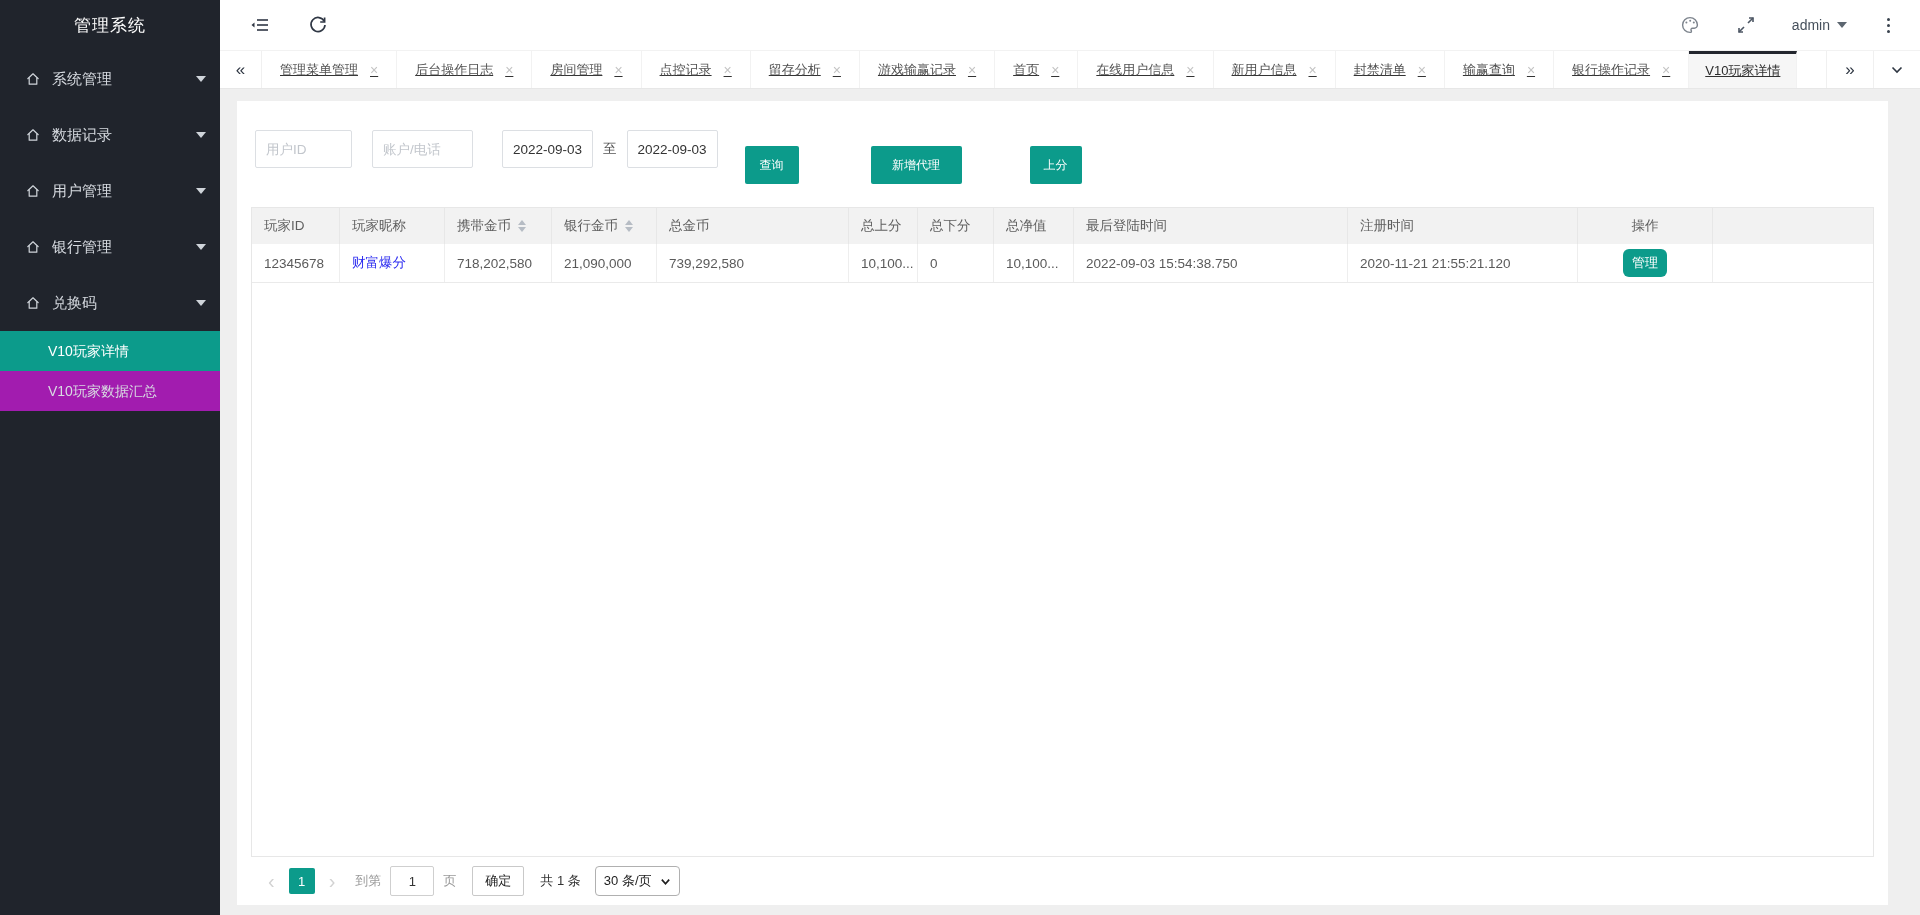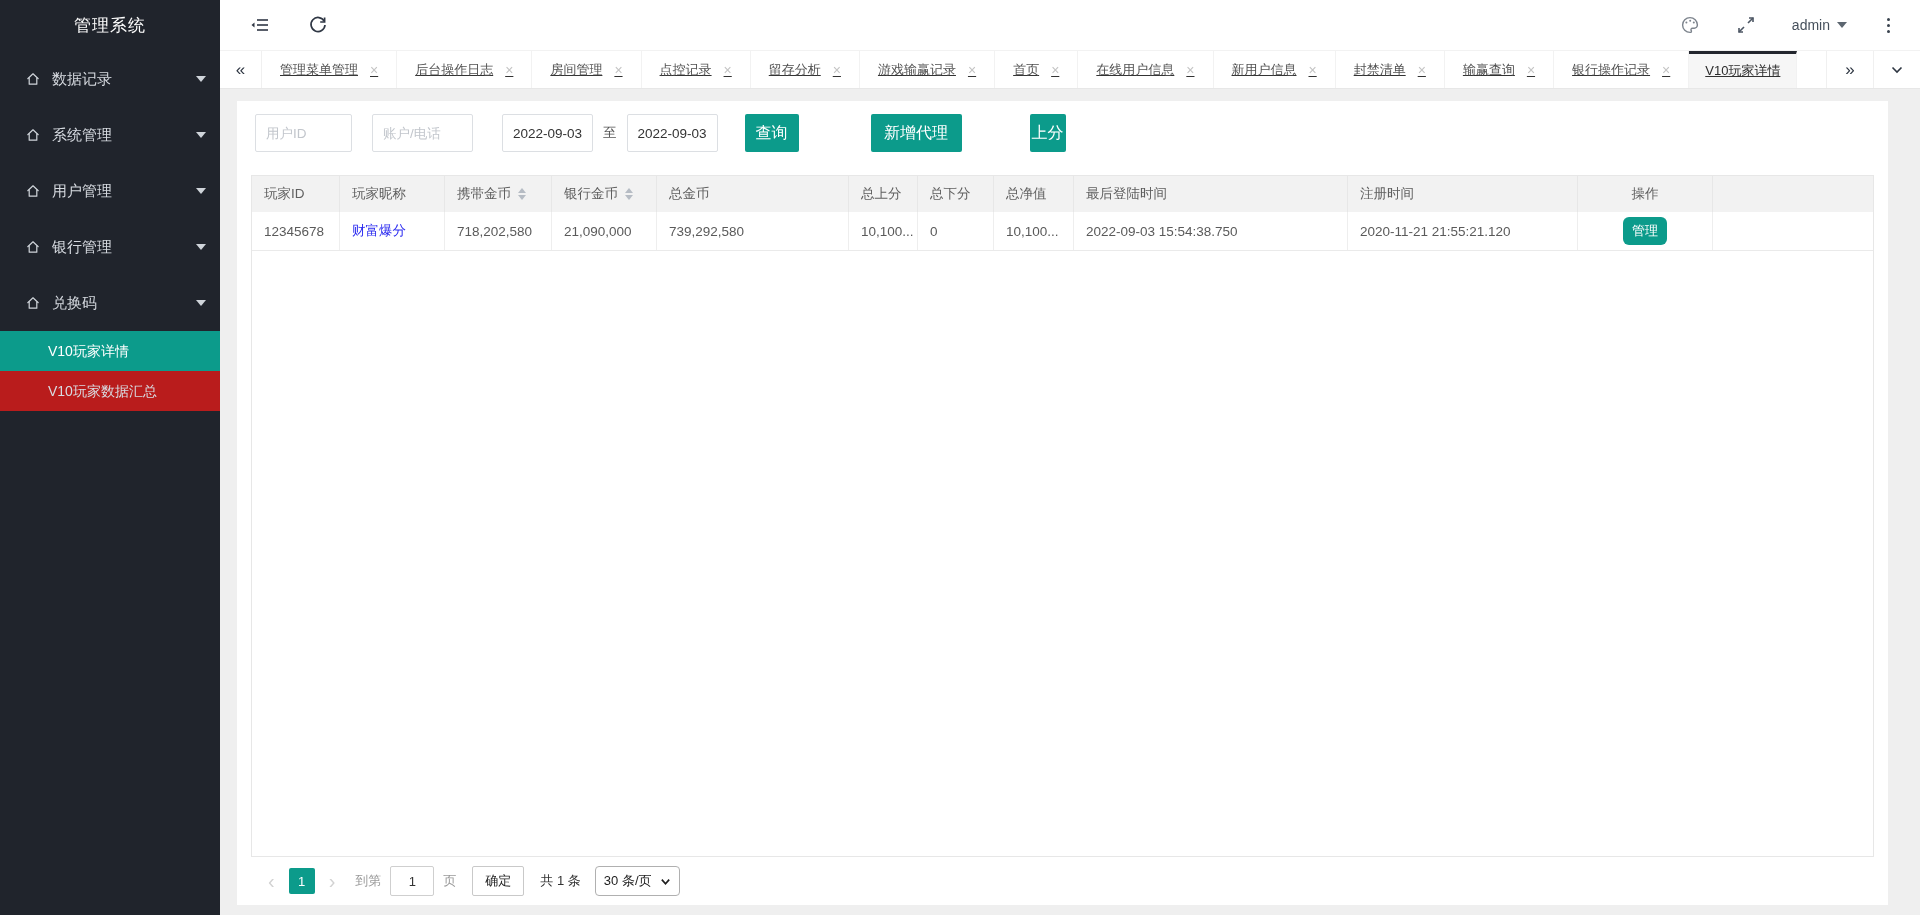--- a/index.html
+++ b/index.html
@@ -11,21 +11,21 @@
 
   
   .sidebar { position:absolute; left:0; top:0; width:220px; height:915px; background:#20242c; z-index:5; }
   .side-title { height:51px; line-height:51px; text-align:center; color:#ffffff; font-size:17px; letter-spacing:1px; }
   .menu-item { height:56px; display:flex; align-items:center; padding:0 14px 0 25px; color:#d6dae0; font-size:15px; cursor:pointer; }
   .menu-item .mi-label { margin-left:11px; }
   .home-ic { width:16px; height:16px; flex:none; }
   .chev { margin-left:auto; width:0; height:0; border-left:5px solid transparent; border-right:5px solid transparent; }
   .chev.down { border-top:6px solid #cfd4da; }
   .chev.up   { border-bottom:6px solid #cfd4da; }
-  .submenu-item { height:40px; line-height:40px; padding-left:48px; font-size:14px; color:#d8dce2; background:#b91c1c; cursor:pointer; }
+  .submenu-item { height:40px; line-height:40px; padding-left:48px; font-size:14px; color:#d8dce2; background:#a21caf; cursor:pointer; }
   .submenu-item.active { background:#0c9b8b; color:#ffffff; }
 
   
   .main { position:absolute; left:220px; top:0; width:1700px; height:915px; }
   .topbar { height:51px; background:#fff; display:flex; align-items:center; padding:0 26px 0 30px; border-bottom:1px solid #f2f2f2; }
   .tb-ic { width:20px; height:20px; cursor:pointer; }
   .tb-left { display:flex; align-items:center; gap:38px; }
   .tb-right { margin-left:auto; display:flex; align-items:center; gap:36px; }
   .admin-box { display:flex; align-items:center; gap:7px; cursor:pointer; color:#46505c; font-size:14px; }
   .caret-dn { width:0; height:0; border-left:5px solid transparent; border-right:5px solid transparent; border-top:6px solid #5c6670; }
@@ -49,24 +49,24 @@
 
   
   .filter-bar { padding:13px 18px 0; display:flex; align-items:center; flex:none; }
   .f-input { height:38px; border:1px solid #dcdfe3; border-radius:2px; padding:4px 10px; font-size:13.5px; color:#333; outline:none; font-family:inherit; }
   .f-input::placeholder { color:#c2c6cc; }
   #userIdInput { width:97px; }
   #accountInput { width:101px; margin-left:20px; }
   .f-date { width:91px; text-align:center; }
   #dateFrom { margin-left:29px; }
   .to-label { margin:0 10px; color:#555; font-size:13.5px; }
-  .btn { height:38px; border:none; border-radius:2px; background:#0c9b8b; color:#fff; font-size:16px; cursor:pointer; font-family:inherit; }
+  .btn { height:38px; border:none; border-radius:2px; background:#0c9b8b; color:#fff; font-size:12px; cursor:pointer; font-family:inherit;margin-top:32px; }
   #searchBtn { width:54px; margin-left:27px; }
   #addAgentBtn { width:91px; margin-left:72px; }
-  #addScoreBtn { width:36px; margin-left:68px; }
+  #addScoreBtn { width:52px; margin-left:68px; }
 
   
   .table-box { margin:23px 14px 0; border:1px solid #e7e7e7; flex:1; display:flex; flex-direction:column; min-height:0; }
   .t-head { height:36px; background:#f2f2f2; display:flex; flex:none; }
   .t-row { height:39px; display:flex; flex:none; border-bottom:1px solid #eaeaea; background:#fff; }
   .t-cell { padding-left:12px; display:flex; align-items:center; font-size:13.5px; color:#5a5a5a; overflow:hidden; white-space:nowrap; }
   .t-head .t-cell { color:#5f5f5f; border-right:1px solid #e7e7e7; }
   .t-row .t-cell { border-right:1px solid #eeeeee; }
   .c1{width:88px;} .c2{width:105px;} .c3{width:107px;} .c4{width:105px;} .c5{width:192px;}
   .c6{width:69px;} .c7{width:76px;text-align:right;} .c8{width:80px;} .c9{width:274px;} .c10{width:230px;}
@@ -95,29 +95,29 @@
 <body>
 
 <aside class="sidebar">
   <div class="side-title">管理系统</div>
 
   <div class="menu-item">
     <svg class="home-ic" viewBox="0 0 16 16" fill="none" stroke="#cfd4da" stroke-width="1.2" stroke-linejoin="round">
         <path d="M2.5 8 L8 2.8 L13.5 8"></path>
         <path d="M4.2 6.6 V13.2 H11.8 V6.6"></path>
       </svg>
+    <span class="mi-label">系统管理</span>
+    <span class="chev down"></span>
+  </div>
+  <div class="menu-item">
+    <svg class="home-ic" viewBox="0 0 16 16" fill="none" stroke="#cfd4da" stroke-width="1.2" stroke-linejoin="round">
+        <path d="M2.5 8 L8 2.8 L13.5 8"></path>
+        <path d="M4.2 6.6 V13.2 H11.8 V6.6"></path>
+      </svg>
     <span class="mi-label">数据记录</span>
-    <span class="chev down"></span>
-  </div>
-  <div class="menu-item">
-    <svg class="home-ic" viewBox="0 0 16 16" fill="none" stroke="#cfd4da" stroke-width="1.2" stroke-linejoin="round">
-        <path d="M2.5 8 L8 2.8 L13.5 8"></path>
-        <path d="M4.2 6.6 V13.2 H11.8 V6.6"></path>
-      </svg>
-    <span class="mi-label">系统管理</span>
     <span class="chev down"></span>
   </div>
   <div class="menu-item">
     <svg class="home-ic" viewBox="0 0 16 16" fill="none" stroke="#cfd4da" stroke-width="1.2" stroke-linejoin="round">
         <path d="M2.5 8 L8 2.8 L13.5 8"></path>
         <path d="M4.2 6.6 V13.2 H11.8 V6.6"></path>
       </svg>
     <span class="mi-label">用户管理</span>
     <span class="chev down"></span>
   </div>

